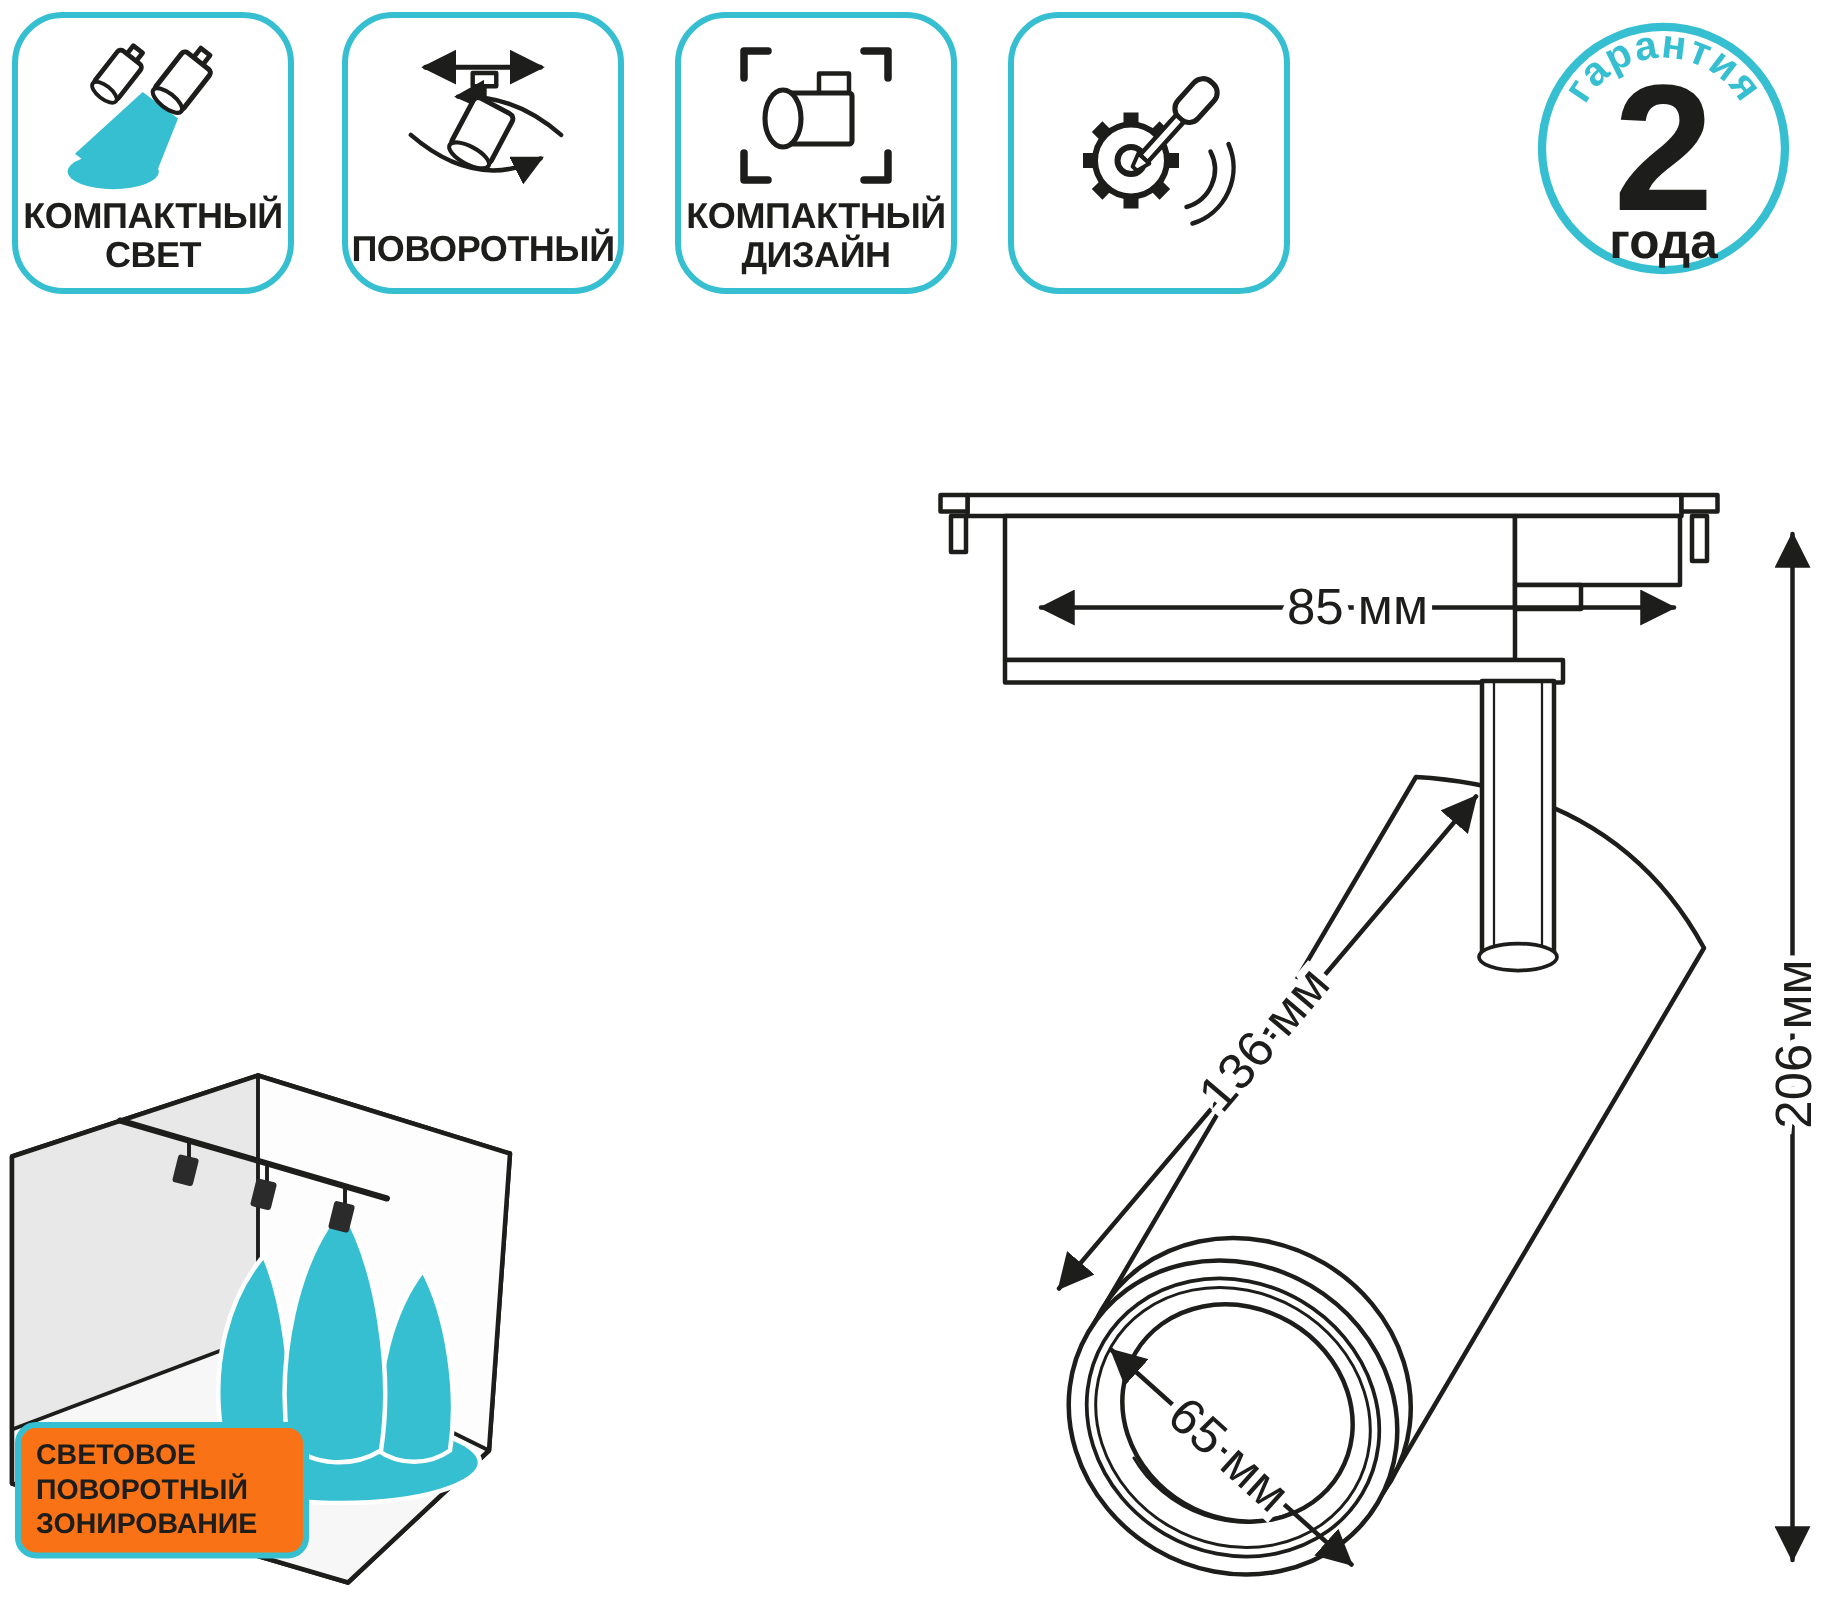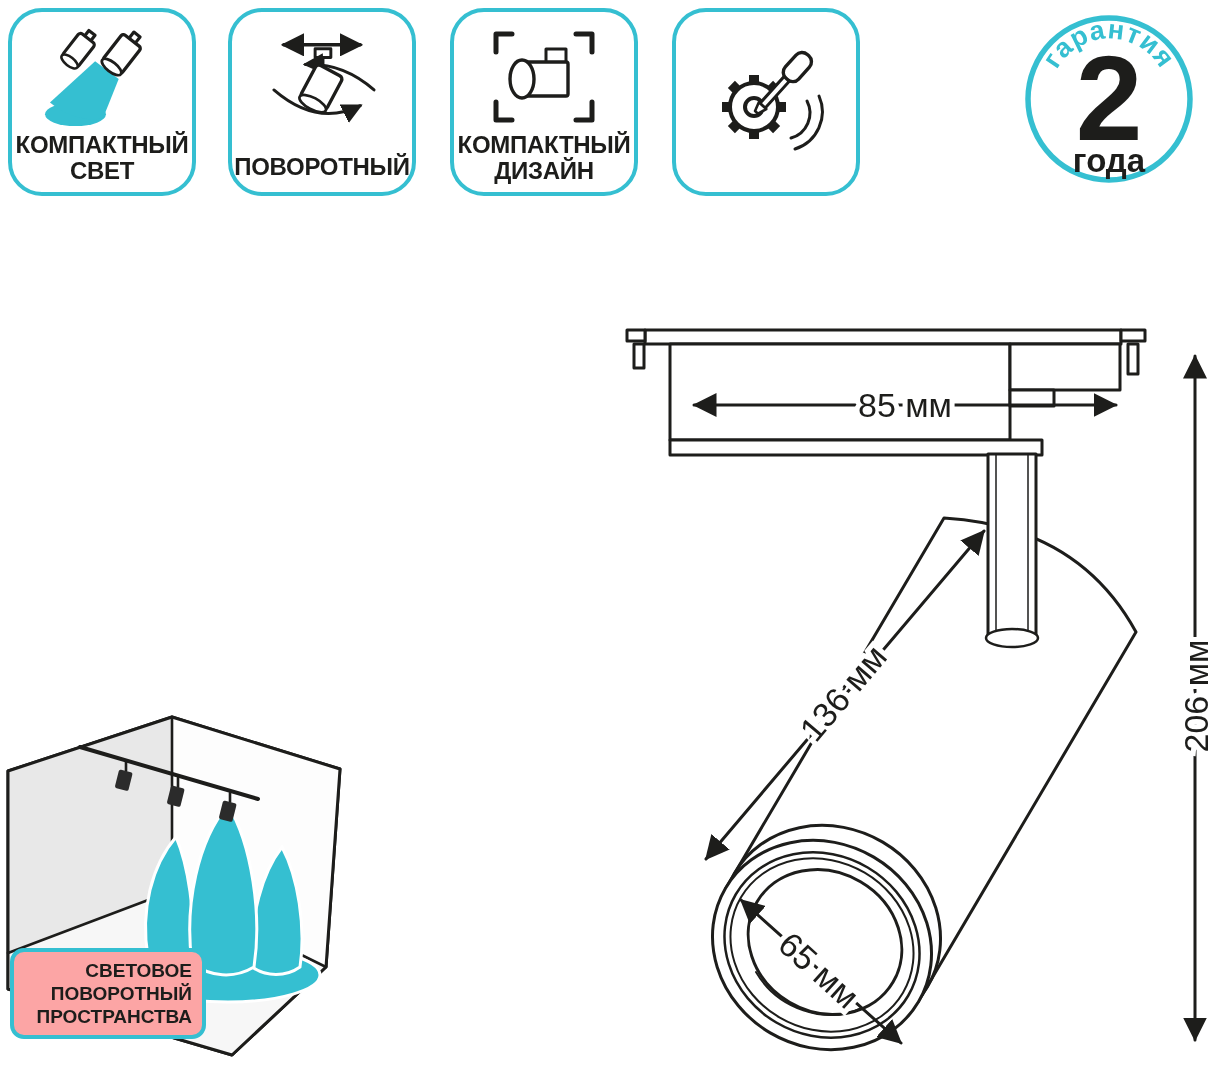--- a/index.html
+++ b/index.html
@@ -15,23 +15,23 @@
   .badge .icon-wrap { flex:1; display:flex; align-items:center; justify-content:center; width:100%; }
   .badge .label { text-align:center; font-weight:700; font-size:24px; line-height:26px;
                   color:var(--line); letter-spacing:-0.3px; }
   .badge .label span { display:block; }
 
   
   .warranty { position:absolute; left:1022px; top:12px; width:174px; height:174px; }
 
   
   .zoning-svg { position:absolute; left:0; top:705px; }
-  .zoning-caption { position:absolute; left:10px; top:948px; width:196px; background:#fca5a5;
+  .zoning-caption { position:absolute; left:10px; top:948px; width:196px; background:#f97316;
                     border:4px solid var(--accent); border-radius:14px; padding:7px 10px;
-                    font-weight:700; font-size:19px; line-height:23px; color:var(--line);text-align:right; }
+                    font-weight:700; font-size:19px; line-height:23px; color:var(--line); }
   .zoning-caption span { display:block; }
 
   
   .drawing { position:absolute; left:600px; top:300px; }
 
   
   svg { font-family:"Liberation Sans", sans-serif; }
   .k  { stroke:var(--line); fill:none; stroke-linejoin:round; stroke-linecap:round; }
   .kf { stroke:var(--line); fill:#fff; stroke-linejoin:round; stroke-linecap:round; }
   .fa { fill:var(--accent); }
@@ -185,21 +185,21 @@
       <path class="k" stroke-width="2.6" d="M230,88 v9"></path>
       <g transform="translate(230,97) rotate(14)">
           <rect class="fd" x="-7" y="0" width="14" height="19" rx="2"></rect>
         </g>
     </g>
   </svg>
 
   <div class="zoning-caption">
     <span>СВЕТОВОЕ</span>
     <span>ПОВОРОТНЫЙ</span>
-    <span>ПРОСТРАНСТВА</span>
+    <span>ЗОНИРОВАНИЕ</span>
   </div>
 
   <svg class="drawing" width="617" height="766" viewBox="0 0 617 766">
     <defs>
       <marker id="ah" viewBox="0 0 8 8" markerWidth="8" markerHeight="8" refX="7.5" refY="4" orient="auto-start-reverse">
         <path class="fl" d="M0,0 L8,4 L0,8 Z"></path>
       </marker>
     </defs>
 
     <g>

